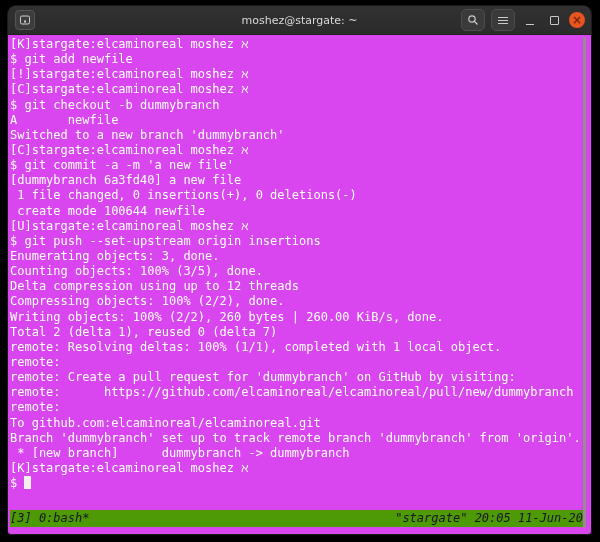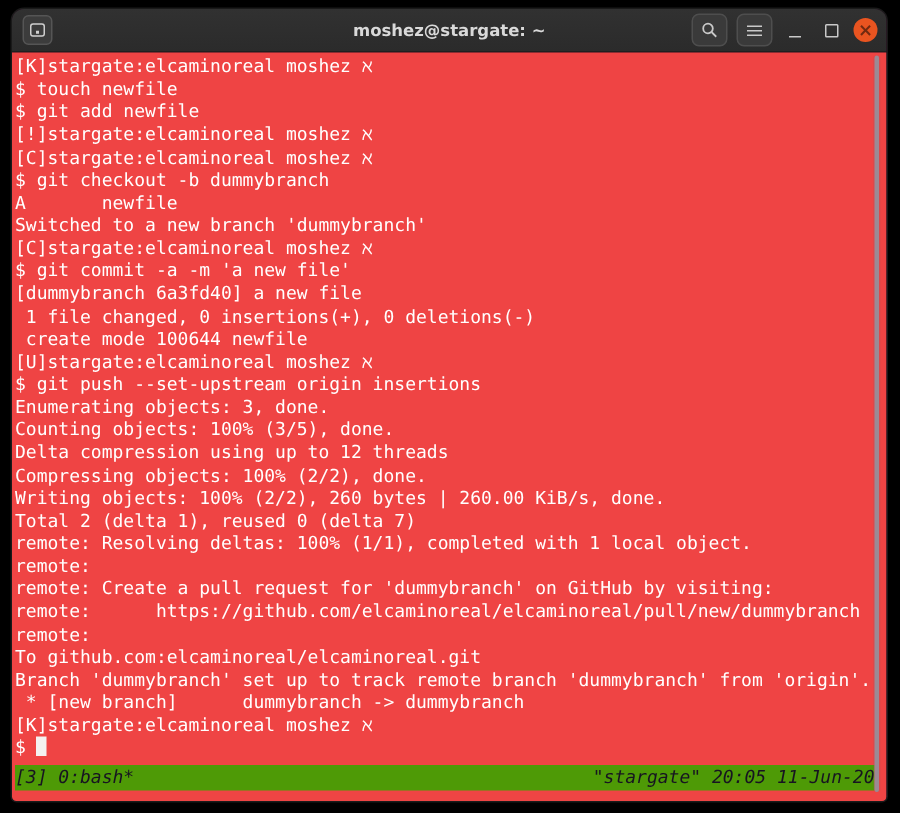--- a/index.html
+++ b/index.html
@@ -19,40 +19,40 @@
     border-bottom:1px solid #1f1f1f;position:relative;
     display:flex;align-items:center;flex:0 0 auto;
   }
   .app-btn{
     width:18px;height:18px;margin-left:7px;border-radius:4px;
     background:#3c3c3c;border:1px solid #555;
     display:flex;align-items:center;justify-content:center;
   }
   .win-title{
     position:absolute;left:0;right:0;text-align:center;
-    font-size:11px;font-weight:bold;color:#d9d9d9;pointer-events:none;
+    font-size:11px;font-weight:normal;color:#d9d9d9;pointer-events:none;
   }
   .tb-right{position:absolute;right:6px;top:0;height:100%;display:flex;align-items:center;gap:6px;}
   .tb-btn{
     width:22px;height:20px;border-radius:5px;background:#3a3a3a;border:1px solid #4e4e4e;
     display:flex;align-items:center;justify-content:center;
   }
   .winctl{width:18px;height:18px;display:flex;align-items:center;justify-content:center;}
   .min-glyph{width:8px;height:0;border-bottom:1px solid #c9c9c9;margin-top:8px;}
   .max-glyph{width:7px;height:7px;border:1px solid #c9c9c9;border-radius:1px;}
   .close-btn{
     width:16px;height:16px;border-radius:50%;background:#e95420;
     display:flex;align-items:center;justify-content:center;
   }
   .close-x{color:#712a10;font-size:12px;line-height:12px;font-weight:bold;margin-top:-1px;}
   .burger{display:flex;flex-direction:column;gap:2px;}
   .burger i{display:block;width:10px;height:0;border-bottom:1px solid #c9c9c9;}
   
   .term{
-    flex:1 1 auto;position:relative;background:#ef4444;color:#ffffff;
+    flex:1 1 auto;position:relative;background:#d946ef;color:#ffffff;
     font-family:"DejaVu Sans Mono",monospace;font-size:12px;
     padding:2px 0 0 2px;overflow:hidden;
   }
   .tline{white-space:pre;height:15.15px;line-height:15.15px;}
   .cursor{
     display:inline-block;width:7px;height:13px;background:#f4f1f0;
     vertical-align:-2px;
   }
   .scrollbar{
     position:absolute;top:2px;right:4px;width:5px;bottom:6px;
@@ -106,21 +106,20 @@
       </div>
       <div class="close-btn">
         <span class="close-x">×</span>
       </div>
     </div>
   </div>
 
   <div class="term">
     <div>
         <div class="tline">[K]stargate:elcaminoreal moshez ℵ</div>
-        <div class="tline">$ touch newfile</div>
         <div class="tline">$ git add newfile</div>
         <div class="tline">[!]stargate:elcaminoreal moshez ℵ</div>
         <div class="tline">[C]stargate:elcaminoreal moshez ℵ</div>
         <div class="tline">$ git checkout -b dummybranch</div>
         <div class="tline">A       newfile</div>
         <div class="tline">Switched to a new branch 'dummybranch'</div>
         <div class="tline">[C]stargate:elcaminoreal moshez ℵ</div>
         <div class="tline">$ git commit -a -m 'a new file'</div>
         <div class="tline">[dummybranch 6a3fd40] a new file</div>
         <div class="tline"> 1 file changed, 0 insertions(+), 0 deletions(-)</div>

